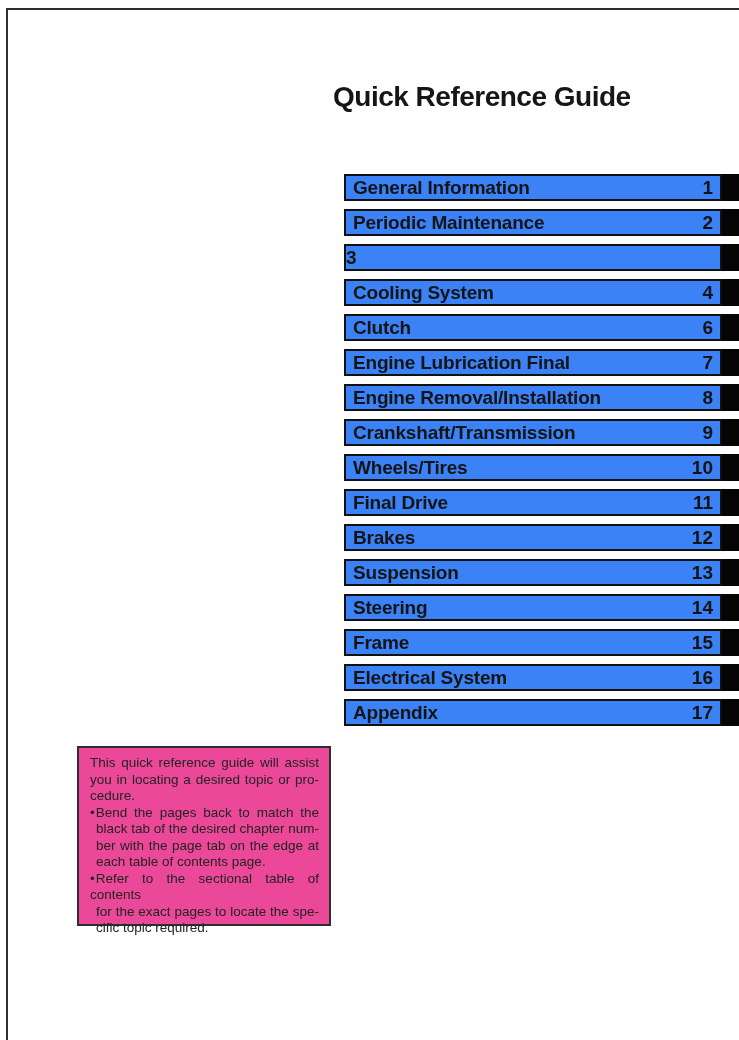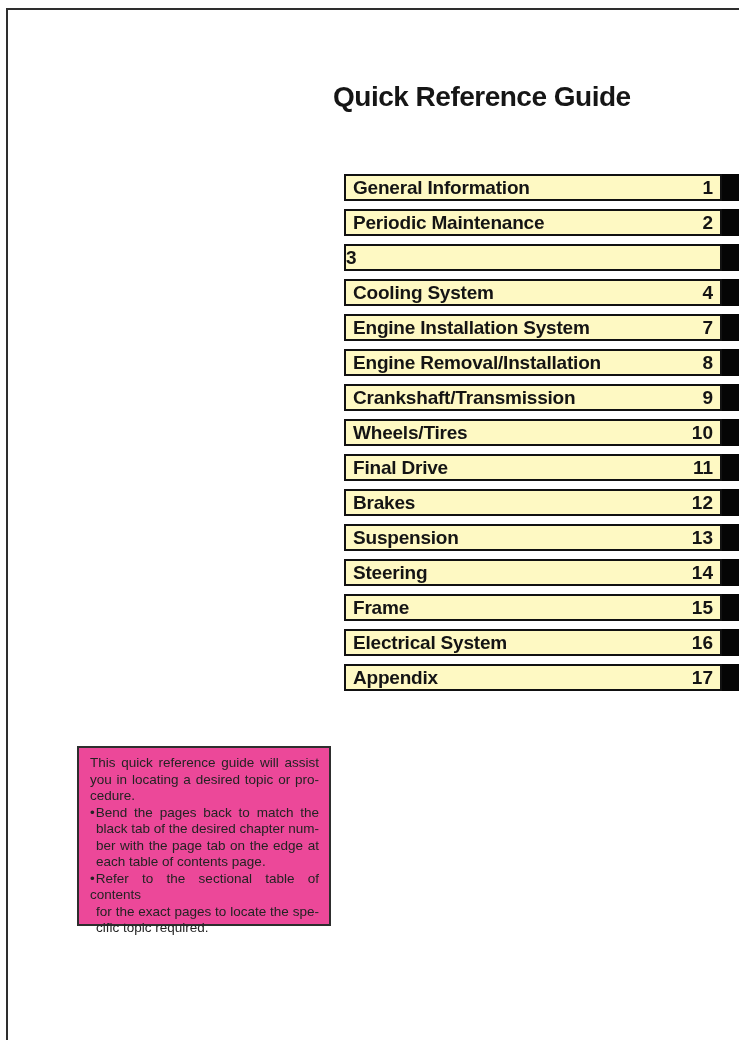--- a/index.html
+++ b/index.html
@@ -33,21 +33,21 @@
   
   .toc {
     position: absolute; left: 344px; top: 174px; width: 395px;
   }
   .toc-row {
     display: flex; align-items: stretch;
     height: 27px; margin-bottom: 8px;
   }
   .toc-box {
     flex: 1; display: flex; align-items: center;
-    border: 2px solid #111111; background: #fef9c3;
+    border: 2px solid #111111; background: #3b82f6;
   }
   .toc-label {
     flex: 1; font-size: 19px; font-weight: bold;
     padding-left: 7px; white-space: nowrap; color: #141414;
     letter-spacing: -0.2px;
   }
   .toc-num {
     font-size: 19px; font-weight: bold;
     padding-right: 7px; color: #141414;
   }
@@ -103,21 +103,28 @@
       </div>
       <div class="toc-row">
         <div class="toc-box">
           <span class="toc-label">Cooling System</span>
           <span class="toc-num">4</span>
         </div>
         <div class="toc-tab"></div>
       </div>
       <div class="toc-row">
         <div class="toc-box">
-          <span class="toc-label">Engine Installation System</span>
+          <span class="toc-label">Clutch</span>
+          <span class="toc-num">6</span>
+        </div>
+        <div class="toc-tab"></div>
+      </div>
+      <div class="toc-row">
+        <div class="toc-box">
+          <span class="toc-label">Engine Lubrication Final</span>
           <span class="toc-num">7</span>
         </div>
         <div class="toc-tab"></div>
       </div>
       <div class="toc-row">
         <div class="toc-box">
           <span class="toc-label">Engine Removal/Installation</span>
           <span class="toc-num">8</span>
         </div>
         <div class="toc-tab"></div>

